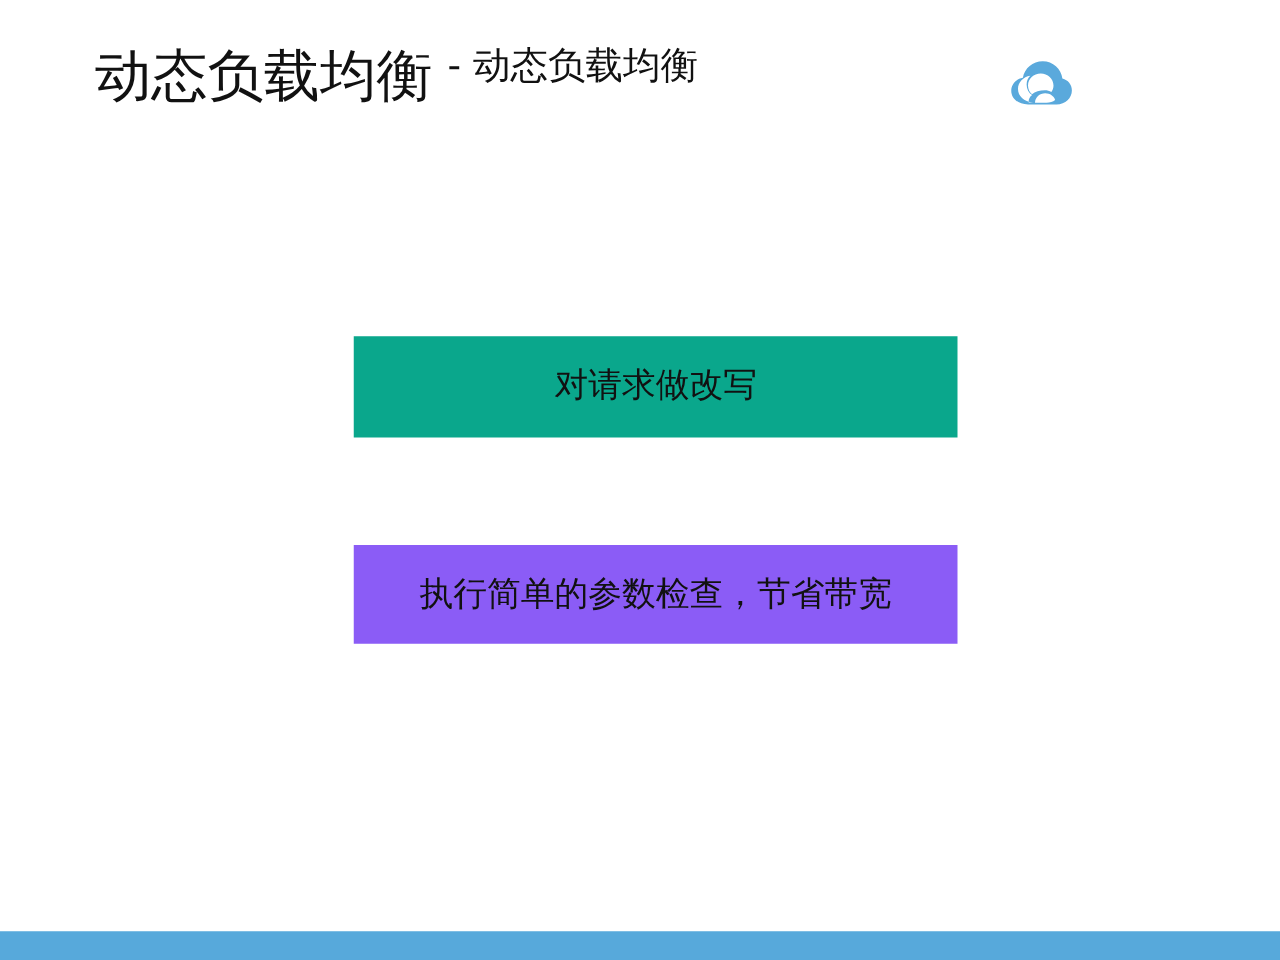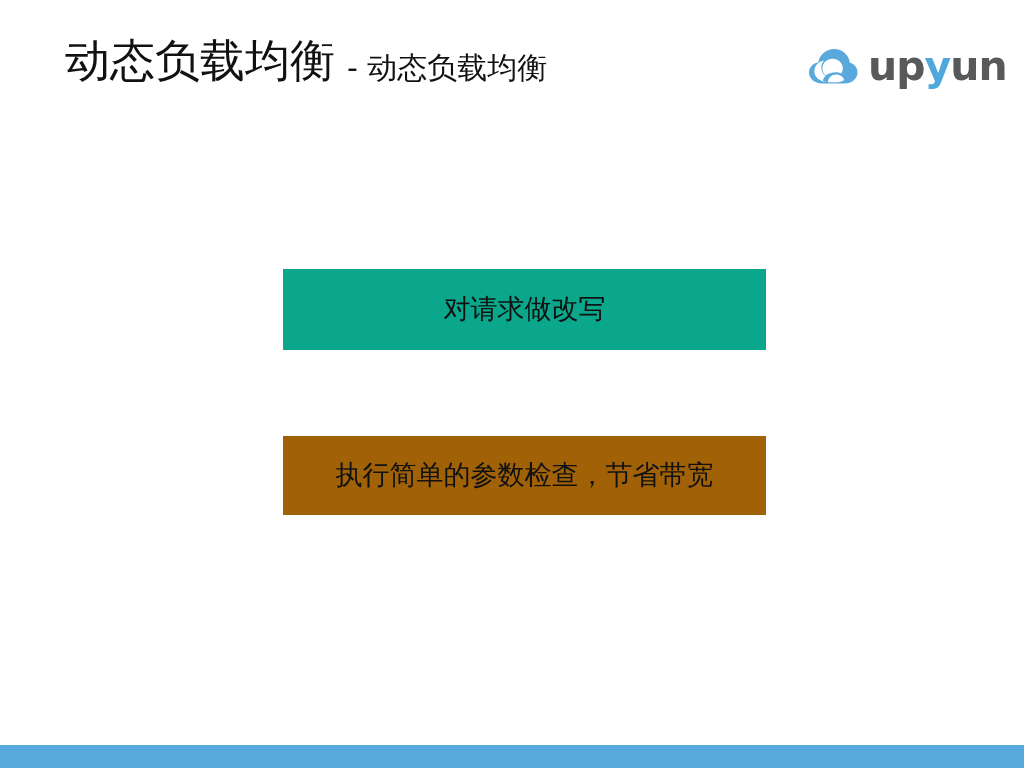--- a/index.html
+++ b/index.html
@@ -14,24 +14,24 @@
     position: relative;
     width: 1024px;
     height: 768px;
     background: #ffffff;
     overflow: hidden;
   }
 
   
   .title-block {
     position: absolute;
-    left: 65px;
+    left: 76px;
     top: 38px;
     display: flex;
-    align-items: flex-end;
+    align-items: flex-start;
     white-space: nowrap;
   }
   .title-main {
     font-size: 45px;
     line-height: 1;
     color: #111111;
     font-weight: 400;
     letter-spacing: 0px;
   }
   .title-sub {
@@ -141,30 +141,25 @@
                Z" fill="#ffffff"></path>
       <path d="M19.6 29.4
                C17.6 27.7 16.4 25.2 16.4 22.4
                C16.4 17.1 20.9 12.8 26.6 12.8
                C32.2 12.8 36.8 17.1 36.8 22.4
                C36.8 24.3 36.2 26.1 35.1 27.6
                C33.6 26.7 31.8 26.2 29.9 26.2
                C25.7 26.2 22.0 27.5 19.6 29.4
                Z" fill="#ffffff"></path>
     </svg>
-    <div class="logo-word">
-      <span class="logo-up">up</span>
-      <span class="logo-y">y</span>
-      <span class="logo-un">un</span>
-    </div>
   </div>
 
   <div class="box" id="box-rewrite" style="background:#0aa78c;">
     <span class="box-label">对请求做改写</span>
   </div>
 
-  <div class="box" id="box-param" style="background:#a16207;font-family:Liberation Serif, serif;">
+  <div class="box" id="box-param" style="background:#8b5cf6;font-family:Liberation Serif, serif;">
     <span class="box-label">执行简单的参数检查，节省带宽</span>
   </div>
 
   <div class="footer-bar" style="background:#57a9db;"></div>
 
 </div>
 
 </body></html>

